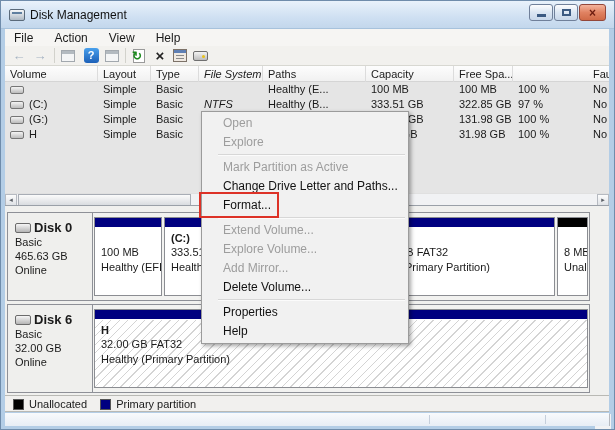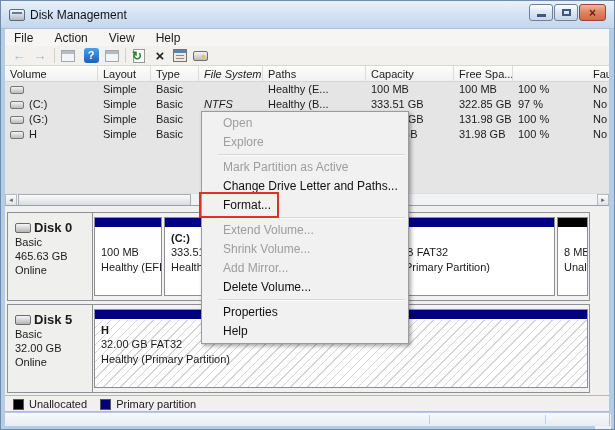--- a/index.html
+++ b/index.html
@@ -243,21 +243,21 @@
         <div class="pbody">
           <div class="pname"></div>
           <div class="pline">8 MB</div>
           <div class="pline">Unallocated</div>
         </div>
       </div>
     </div>
 
     <div class="diskrow dr1">
       <div class="disklabel">
-        <div class="dname"><span class="dl-ico"></span><span>Disk 5</span></div>
+        <div class="dname"><span class="dl-ico"></span><span>Disk 6</span></div>
         <div>Basic</div>
         <div>32.00 GB</div>
         <div>Online</div>
       </div>
       <div class="part hatched" style="left:86px;width:494px;">
         <div class="bar"></div>
         <div class="pbody">
           <div class="pname">H</div>
           <div class="pline">32.00 GB FAT32</div>
           <div class="pline">Healthy (Primary Partition)</div>
@@ -287,21 +287,21 @@
 
   <div class="ctxmenu">
     <div class="mi disabled">Open</div>
     <div class="mi disabled">Explore</div>
     <div class="msep"></div>
     <div class="mi disabled">Mark Partition as Active</div>
     <div class="mi">Change Drive Letter and Paths...</div>
     <div class="mi">Format...</div>
     <div class="msep"></div>
     <div class="mi disabled">Extend Volume...</div>
-    <div class="mi disabled">Shrink Volume...</div>
+    <div class="mi disabled">Explore Volume...</div>
     <div class="mi disabled">Add Mirror...</div>
     <div class="mi">Delete Volume...</div>
     <div class="msep"></div>
     <div class="mi">Properties</div>
     <div class="mi">Help</div>
   </div>
 
   <div class="redbox"></div>
 
 </div>

